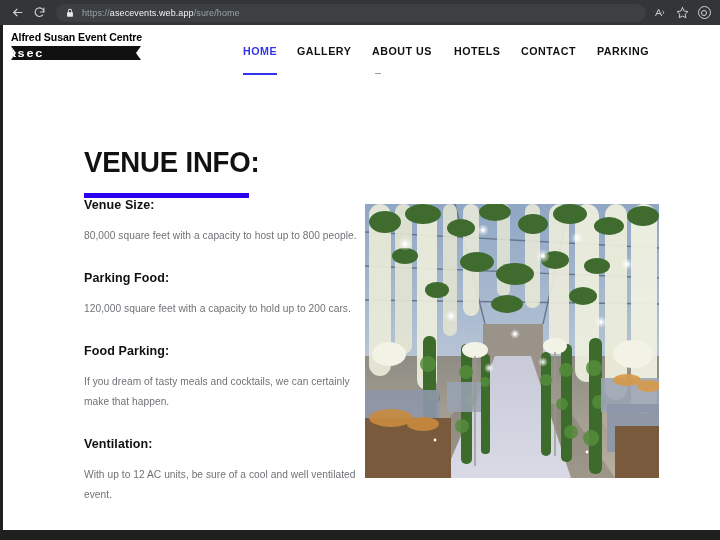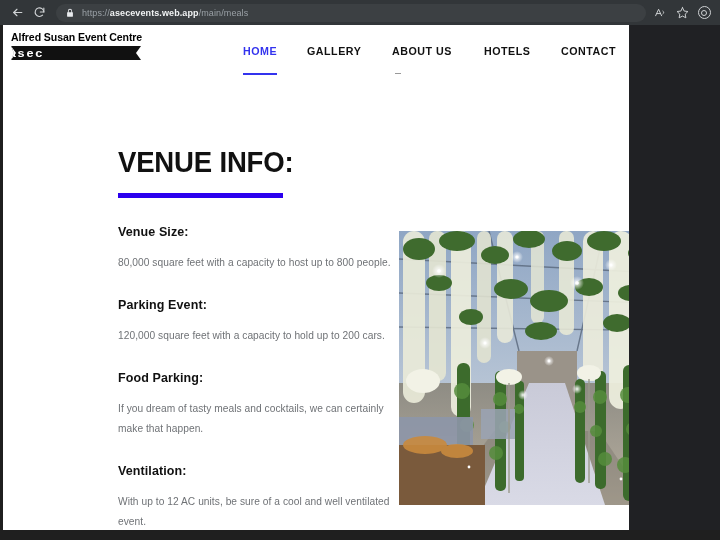--- a/index.html
+++ b/index.html
@@ -61,21 +61,21 @@
     display: flex; align-items: center; justify-content: center;
     color: #e8eaed;
   }
   .url {
     font-size: 9px;
     color: #9aa0a6;
     white-space: nowrap;
     letter-spacing: .1px;
     font-family: "Liberation Sans", sans-serif;
   }
-  .url b { color: #f1f3f4; font-weight: 700; }
+  .url b { color: #f1f3f4; font-weight: 400; }
 
   .chrome-right {
     flex: 0 0 auto;
     display: flex;
     align-items: center;
     gap: 2px;
   }
   .icon-btn {
     width: 20px; height: 20px;
     display: flex; align-items: center; justify-content: center;
@@ -96,21 +96,21 @@
     width: 4px; height: 4px;
     border: 1.2px solid #cfd2d4;
     border-radius: 50%;
   }
 
   
   .viewport {
     position: absolute;
     top: 25px;
     left: 3px;
-    width: 626px;
+    width: 717px;
     height: 505px;
     background: #ffffff;
     overflow: hidden;
   }
 
   
   .site-header {
     position: relative;
     height: 85px;
   }
@@ -160,21 +160,21 @@
     line-height: 11px;
     font-family: "Liberation Sans", sans-serif;
   }
 
   .nav {
     position: absolute;
     left: 240px;
     top: 16px;
     display: flex;
     align-items: flex-start;
-    gap: 27px;
+    gap: 17px;
     text-align: center;
   }
   .nav-item {
     position: relative;
     padding-bottom: 20px;
   }
   .nav-label {
     font-size: 11.5px;
     font-weight: 700;
     color: #111111;
@@ -200,21 +200,21 @@
     left: 3px;
     bottom: 5px;
     width: 6px;
     height: 1px;
     background: #999999;
   }
 
   
   .content {
     position: relative;
-    padding-left: 115px;
+    padding-left: 81px;
   }
 
   .page-title {
     font-size: 29px;
     font-weight: 700;
     color: #111111;
     letter-spacing: -0.2px;
     transform: scaleX(0.95);
     transform-origin: left center;
     line-height: 32px;
@@ -222,21 +222,20 @@
   }
   .title-rule {
     width: 165px;
     height: 5px;
     background: #2b00ee;
     margin-top: 15px;
   }
 
   .columns {
     display: flex;
-    margin-top: 27px;
   }
 
   .info-col {
     width: 281px;
     flex: 0 0 281px;
   }
 
   .info-block { margin-bottom: 25px; }
   .info-block:last-child { margin-bottom: 0; }
 
@@ -305,21 +304,21 @@
         <polyline points="20 4 20 11 13.5 11"></polyline>
       </svg>
     </div>
 
     <div class="omnibox">
       <span class="lock-icon">
         <svg width="10" height="10" viewBox="0 0 24 24" fill="currentColor">
           <path d="M12 2a5 5 0 0 0-5 5v3H6a1 1 0 0 0-1 1v9a1 1 0 0 0 1 1h12a1 1 0 0 0 1-1v-9a1 1 0 0 0-1-1h-1V7a5 5 0 0 0-5-5zm0 2a3 3 0 0 1 3 3v3H9V7a3 3 0 0 1 3-3z"></path>
         </svg>
       </span>
-      <span class="url"><span>https://</span><b>asecevents.web.app</b><span>/main/meals</span></span>
+      <span class="url"><span>https://</span><b>asecevents.web.app</b><span>/sure/home</span></span>
     </div>
 
     <div class="chrome-right">
       <div class="icon-btn">
         <svg width="13" height="13" viewBox="0 0 24 24" fill="none" stroke="currentColor" stroke-width="1.8" stroke-linecap="round" stroke-linejoin="round">
           <path d="M3 18 8.5 6 14 18"></path>
           <line x1="5.2" y1="14" x2="12" y2="14"></line>
           <path d="M16.5 9.5c2 1.2 2 3.8 0 5"></path>
         </svg>
       </div>
@@ -375,21 +374,21 @@
       <div class="columns">
 
         <div class="info-col">
 
           <div class="info-block">
             <div class="info-heading">Venue Size:</div>
             <div class="info-text">80,000 square feet with a capacity to host up to 800 people.</div>
           </div>
 
           <div class="info-block">
-            <div class="info-heading">Parking Event:</div>
+            <div class="info-heading">Parking Food:</div>
             <div class="info-text">120,000 square feet with a capacity to hold up to 200 cars.</div>
           </div>
 
           <div class="info-block">
             <div class="info-heading">Food Parking:</div>
             <div class="info-text">If you dream of tasty meals and cocktails, we can certainly make that happen.</div>
           </div>
 
           <div class="info-block">
             <div class="info-heading">Ventilation:</div>

